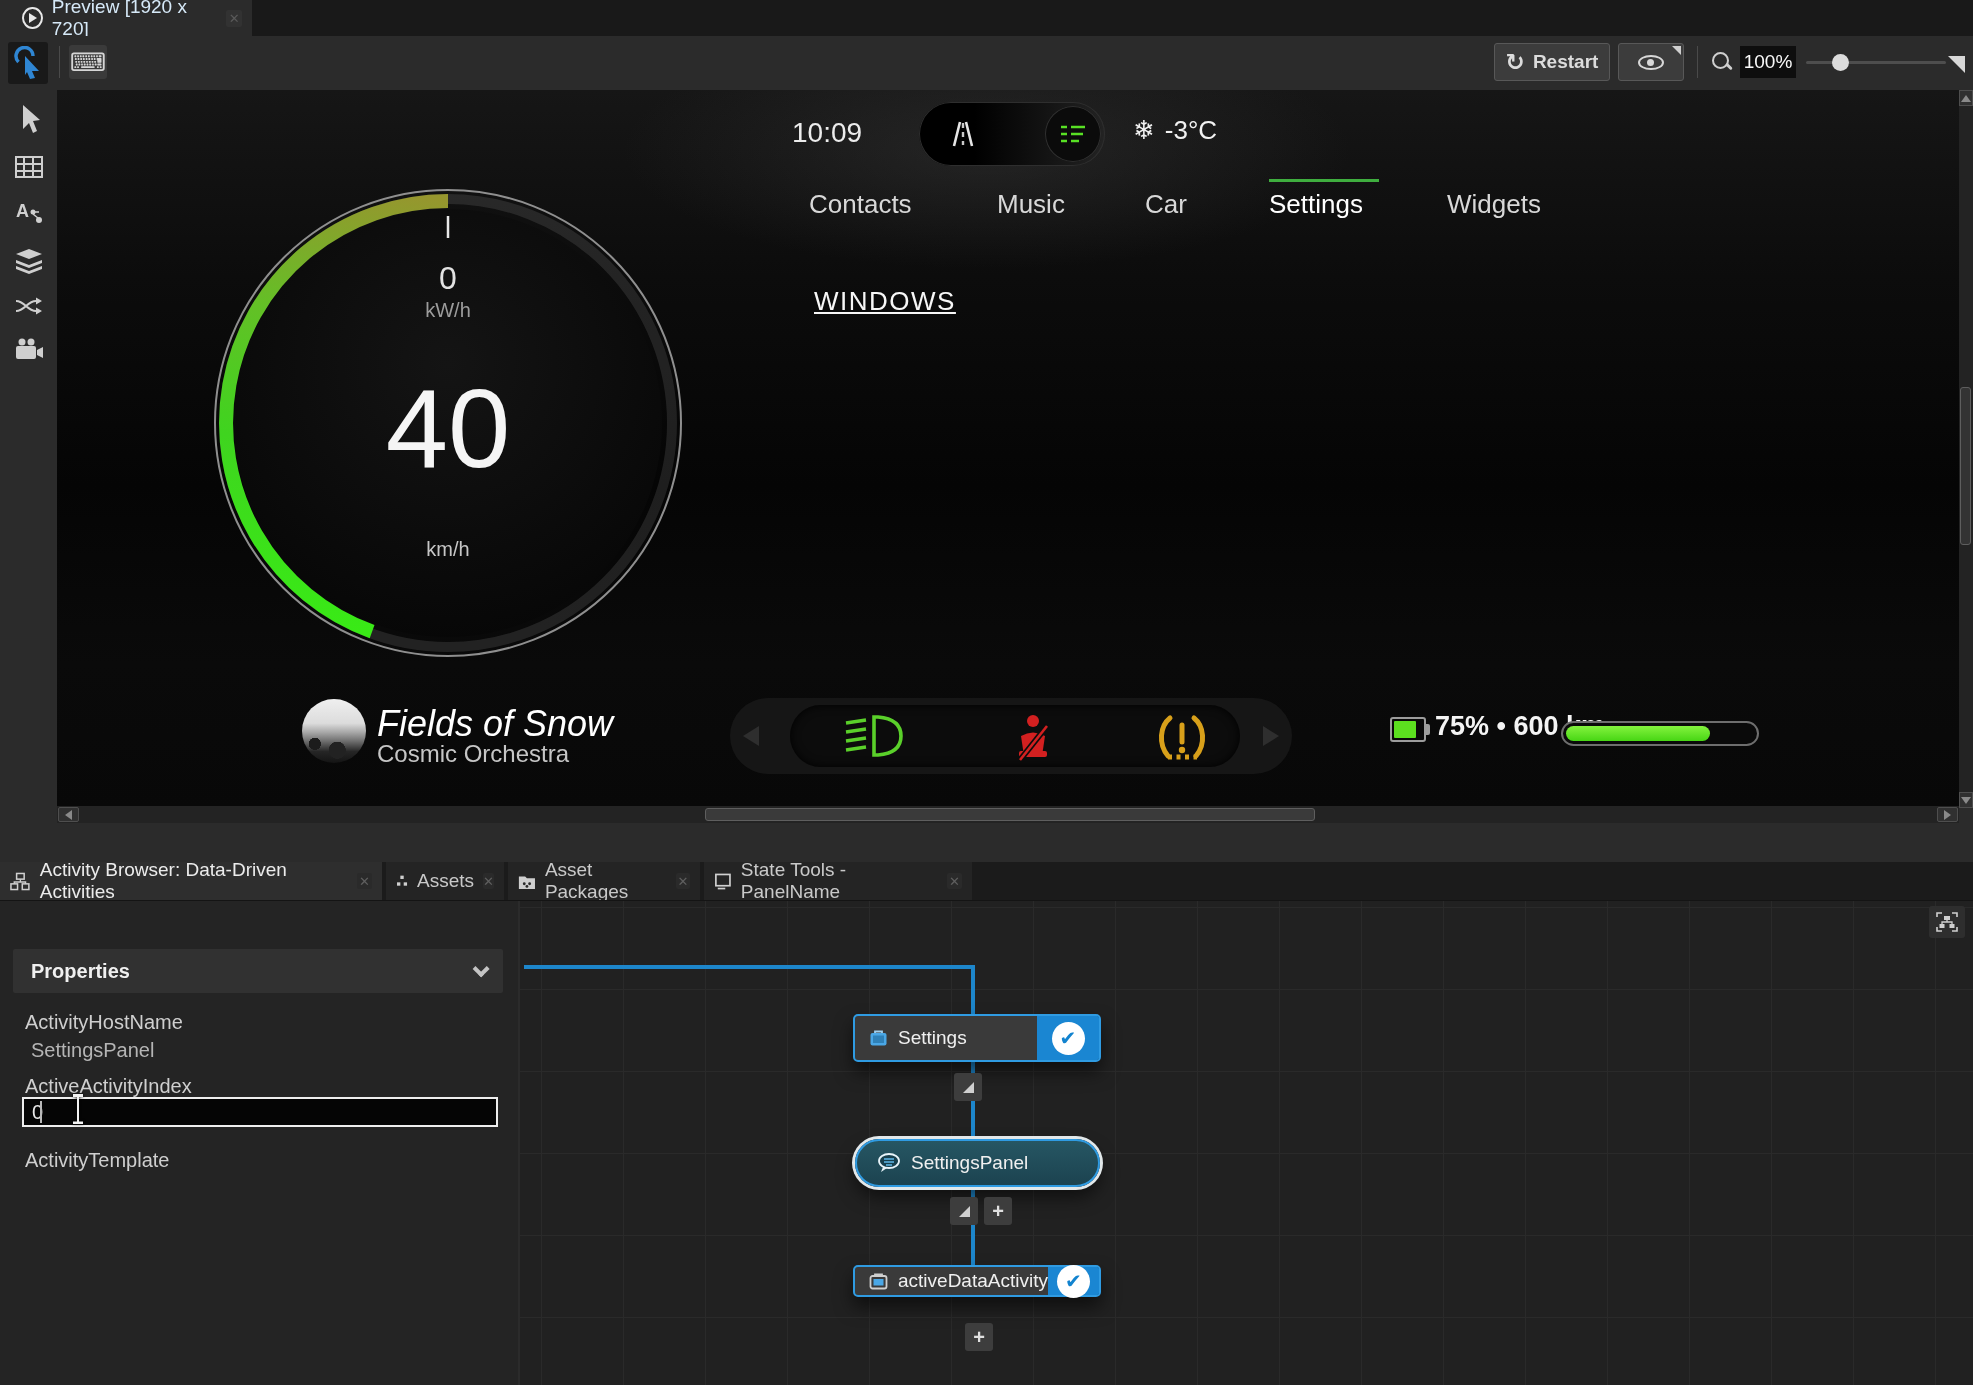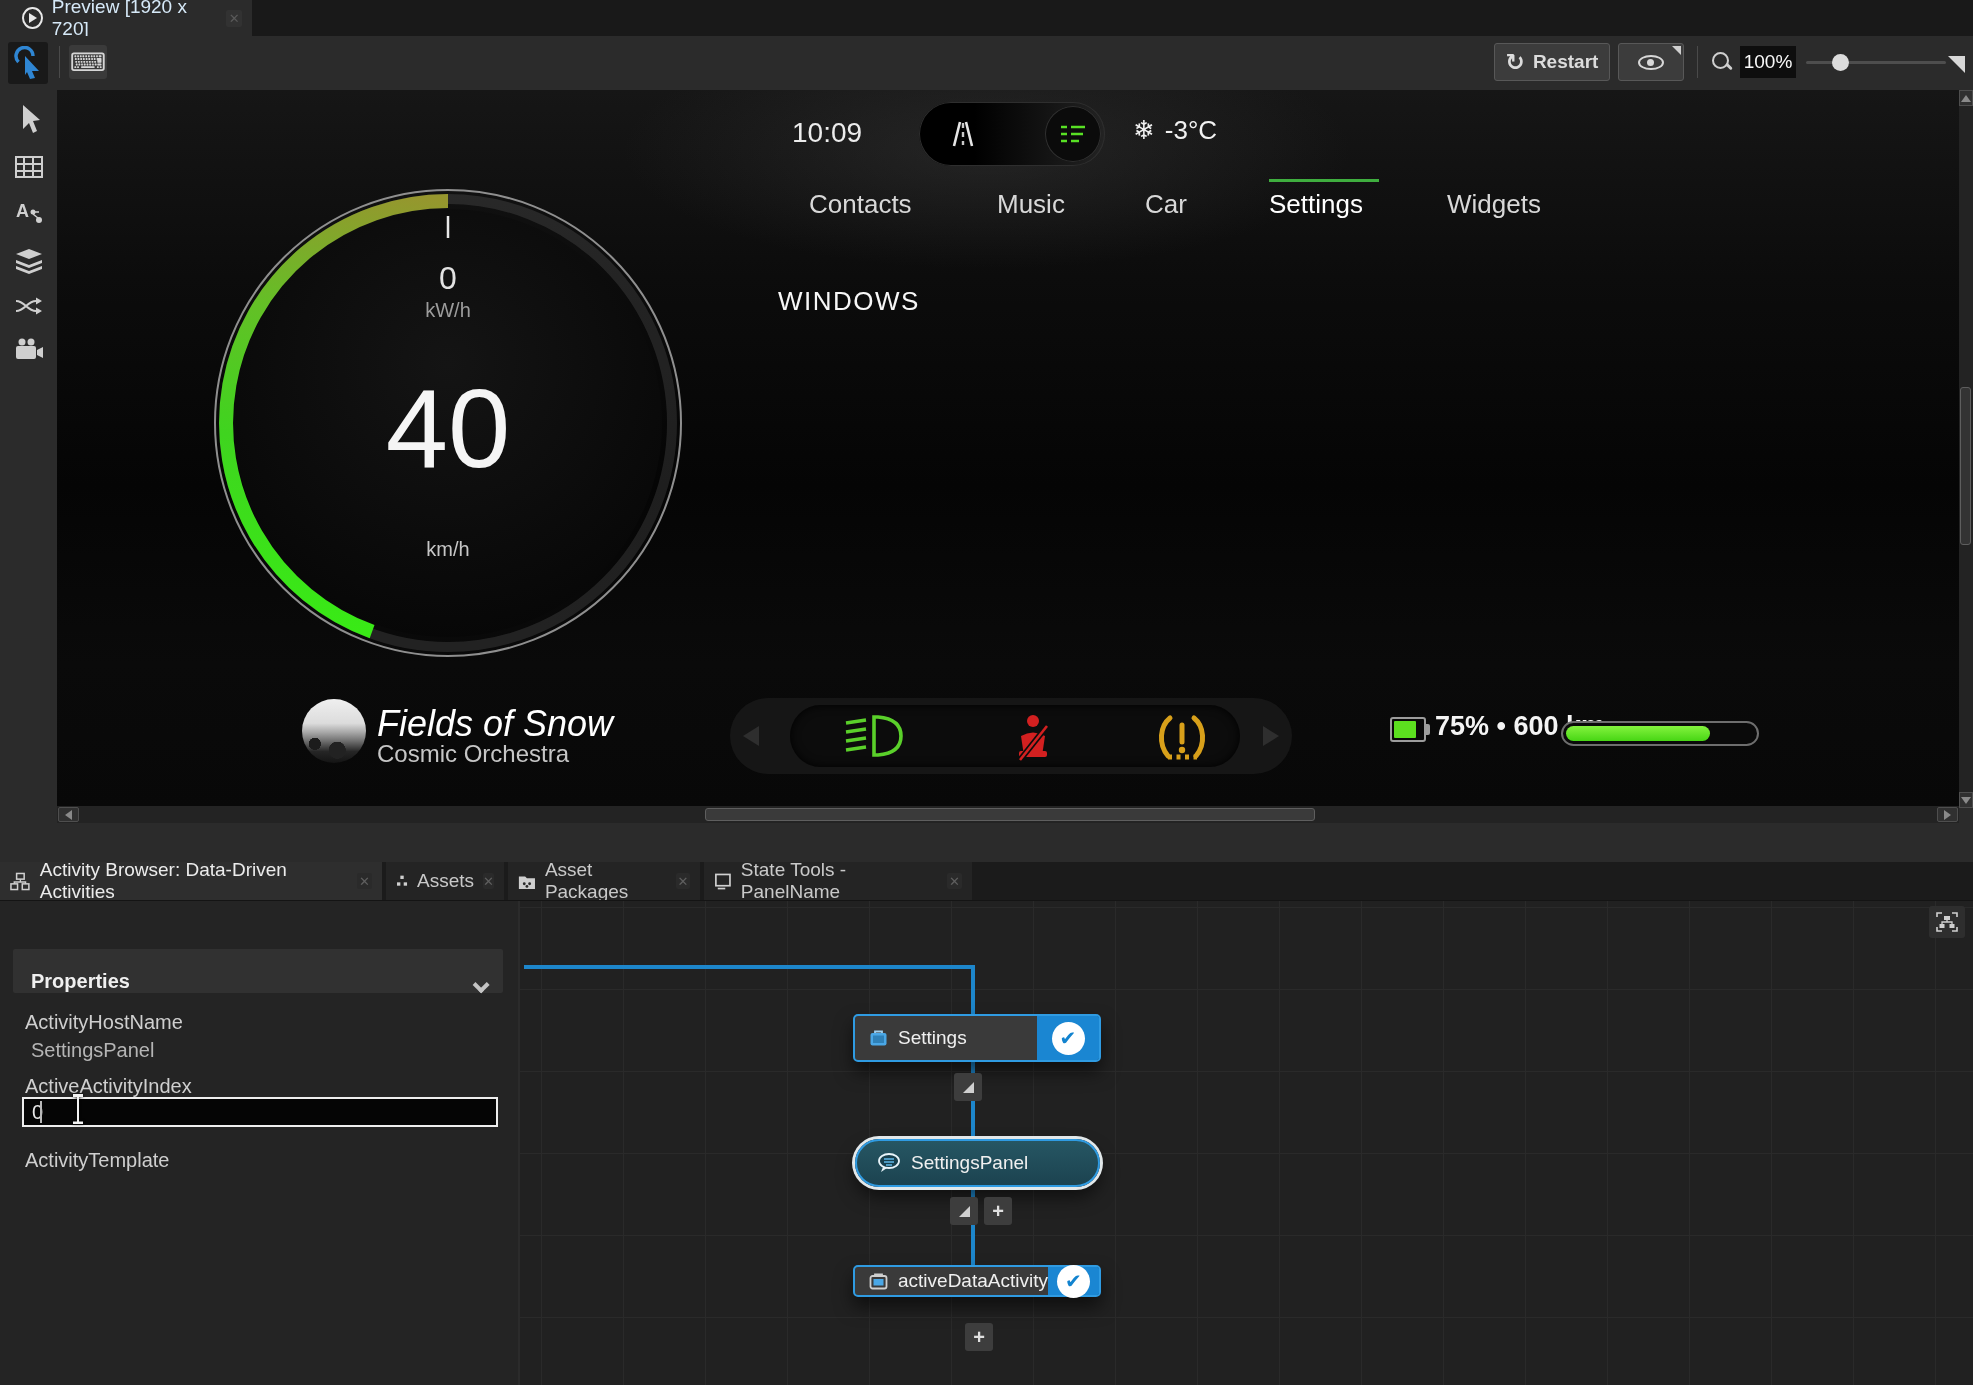--- a/index.html
+++ b/index.html
@@ -61,22 +61,22 @@
   .hmi-clock { position:absolute; left:735px; top:27px; font-size:28px; color:#ececec; }
   .hmi-toggle { position:absolute; left:862px; top:12px; width:186px; height:64px; border-radius:32px;
     background:linear-gradient(90deg,#000 30%,#232323 100%); box-shadow:inset 0 0 0 1px #2e2e2e; }
   .toggle-knob { position:absolute; right:4px; top:4px; width:56px; height:56px; border-radius:50%;
     background:#0b0b0b; box-shadow:inset 0 0 0 1px #303030; display:flex; align-items:center; justify-content:center; }
   .road-ico { position:absolute; left:26px; top:18px; }
   .hmi-temp { position:absolute; left:1076px; top:25px; font-size:26px; color:#f2f2f2; display:flex; gap:10px; align-items:center; }
 
   .nav-tab { position:absolute; top:99px; font-size:26px; color:#d8d8d8; }
   .nav-active-bar { position:absolute; left:1212px; top:89px; width:110px; height:3px; background:#3fae3f; }
-  .hmi-heading { position:absolute; left:721px; top:196px; font-size:26px; font-weight:500;
-    letter-spacing:1.5px; color:#f7f7f7; }
+  .hmi-heading { position:absolute; left:757px; top:196px; font-size:26px; font-weight:500;
+    letter-spacing:1.5px; color:#f7f7f7;text-decoration:underline; }
 
   .gauge { position:absolute; left:154px; top:96px; width:474px; height:474px; }
   .gauge-txt { position:absolute; width:100%; text-align:center; }
   .g-power { top:74px; font-size:32px; font-weight:300; color:#e2e2e2; }
   .g-powerunit { top:113px; font-size:20px; color:#9c9c9c; }
   .g-speed { top:178px; font-size:112px; font-weight:200; color:rgba(255,255,255,.96); }
   .g-speedunit { top:352px; font-size:20px; color:#c6c6c6; }
 
   .media-art { position:absolute; left:245px; top:609px; width:64px; height:64px; border-radius:50%;
     background:
@@ -131,21 +131,21 @@
     display:flex; align-items:center; justify-content:center; border-radius:2px; }
   .btab1 { left:0; width:382px; }
   .btab2 { left:386px; width:118px; }
   .btab3 { left:508px; width:192px; }
   .btab4 { left:704px; width:268px;justify-content:flex-end; }
 
   
   .bottom { position:absolute; left:0; top:900px; width:100%; height:485px; border-top:1px solid #141414; }
   .props { position:absolute; left:0; top:0; width:518px; height:485px; background:#242424; }
   .props-header { position:absolute; left:13px; top:48px; width:490px; height:44px; background:#313131;
-    border-radius:2px; display:flex; align-items:flex-end; padding:0 18px; }
+    border-radius:2px; display:flex; align-items:center; padding:0 18px; }
   .props-header-label { color:#f0f0f0; font-size:20px; font-weight:bold; }
   .chev { margin-left:auto; width:12px; height:12px; border-right:4px solid #c4c4c4;
     border-bottom:4px solid #c4c4c4; transform:rotate(45deg) translateY(-3px); }
   .plabel { position:absolute; left:25px; font-size:20px; color:#cfcfcf; }
   .pvalue { position:absolute; left:31px; font-size:20px; color:#b5b5b5; }
   .pinput { position:absolute; left:22px; top:196px; width:476px; height:30px; background:#050505;
     border:2px solid #eee; color:#e8e8e8; font-size:20px; padding:0 8px;
     font-family:"Liberation Sans","DejaVu Sans",sans-serif; }
   .pcaret { position:absolute; left:40px; top:200px; width:2px; height:22px; background:#b9b9b9; }
 

